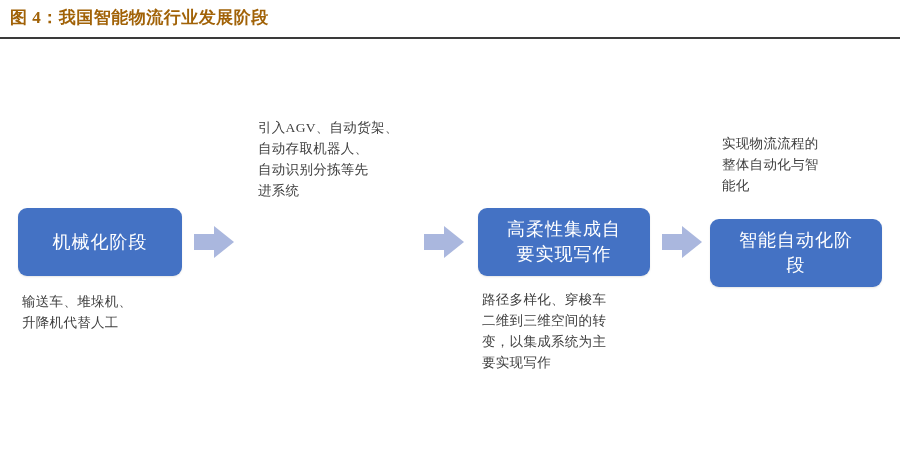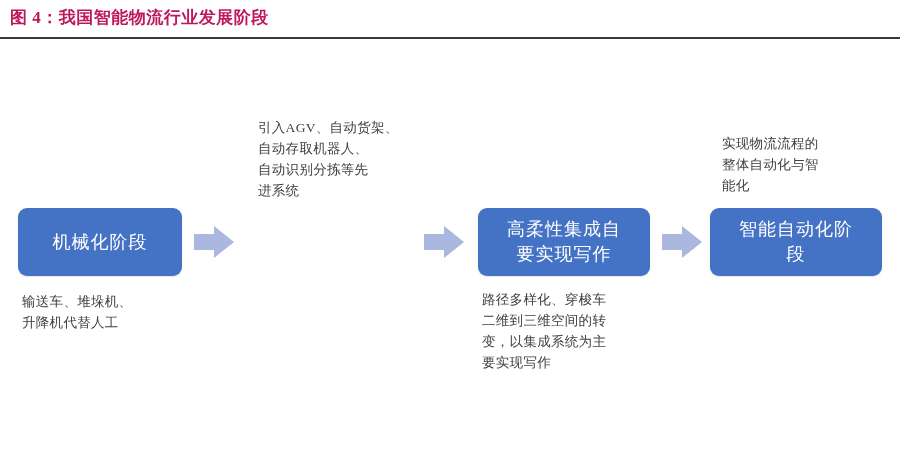--- a/index.html
+++ b/index.html
@@ -32,21 +32,21 @@
     height: 22px;
     background: #ffffff;
   }
   .title-text {
     position: absolute;
     left: 10px;
     top: 6px;
     font-family: "Liberation Serif", "DejaVu Serif", serif;
     font-size: 17px;
     font-weight: bold;
-    color: #be185d;
+    color: #a16207;
     letter-spacing: 0.5px;
     white-space: nowrap;
   }
   .title-rule {
     position: absolute;
     left: 0;
     top: 37px;
     width: 900px;
     height: 0;
     border-top: 2px solid #3a3a3a;
@@ -81,21 +81,21 @@
     font-size: 18px;
     line-height: 25px;
     text-align: center;
     letter-spacing: 1px;
     white-space: pre-line;
   }
 
   .box-1 { left: 18px;  width: 164px; }
   .box-2 { left: 248px; width: 164px; }
   .box-3 { left: 478px; width: 172px; }
-  .box-4 { left: 710px; width: 172px; }
+  .box-4 { left: 710px; width: 172px; margin-top: 11px; }
 
   
   .arrow {
     position: absolute;
     top: 186px;
     width: 40px;
     height: 36px;
   }
   .arrow svg { display: block; }
   .arr-1 { left: 194px; }

